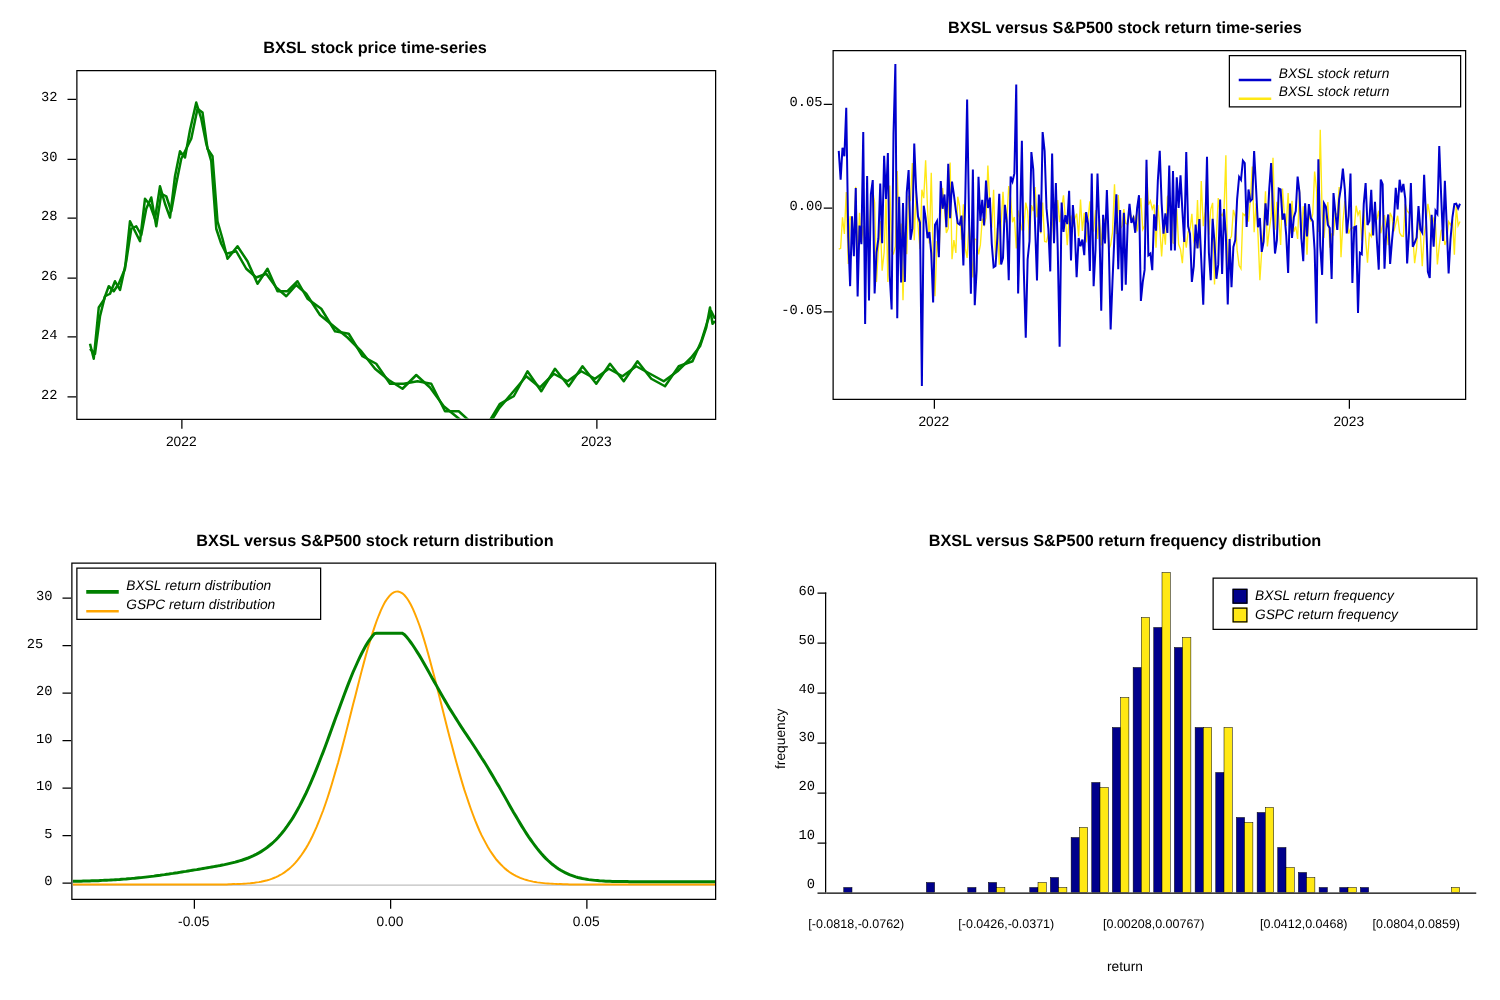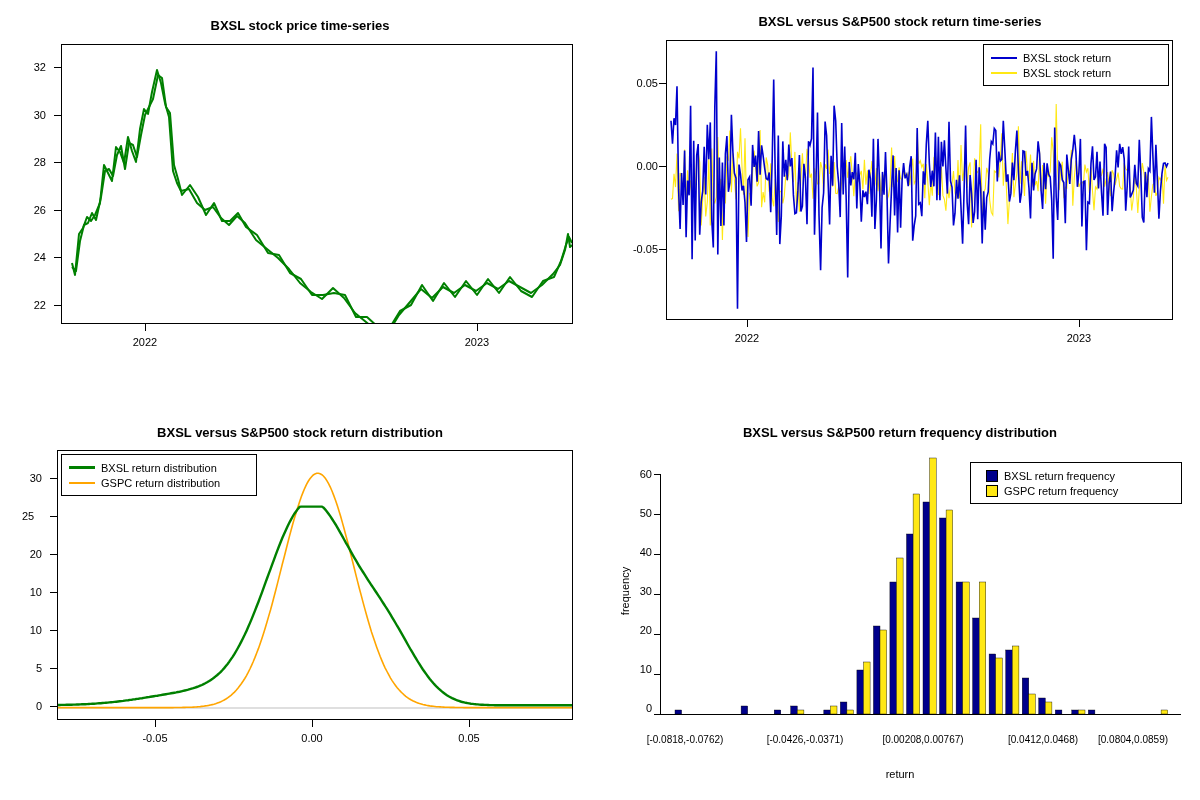--- a/index.html
+++ b/index.html
@@ -41,20 +41,21 @@
     overflow: hidden;
   }
   .ytick-label, .xtick-label {
     position: absolute;
     font-size: 11px;
     font-family: "Liberation Sans", sans-serif;
     white-space: nowrap;
   }
   .ytick-label {
     text-align: right;
+    font-family: Liberation Mono, monospace;
   }
   .xtick-label {
     text-align: center;
   }
   .tick-mark {
     position: absolute;
     background: #000000;
   }
   .axis-line {
     position: absolute;
@@ -74,23 +75,24 @@
     position: absolute;
     border: 1px solid #000000;
     background: #ffffff;
     padding: 5px 7px;
     font-size: 11px;
     font-family: "Liberation Sans", sans-serif;
     box-sizing: border-box;
   }
   .legend-row {
     display: flex;
-    align-items: center;
+    align-items: flex-end;
     height: 15px;
     white-space: nowrap;
+    font-style: italic;
   }
   .legend-key-line {
     display: inline-block;
     width: 26px;
     height: 0;
     border-top-width: 2px;
     border-top-style: solid;
     margin-right: 6px;
   }
   .legend-key-box {
@@ -101,21 +103,21 @@
     margin-right: 6px;
     margin-left: 8px;
   }
   svg { display: block; }
 </style>
 </head>
 <body>
 
 <div class="page">
 
-  <div class="panel" style="left:0px; top:4px; width:600px; height:400px;padding-left:44px;">
+  <div class="panel" style="left:0px; top:16px; width:600px; height:400px;padding-left:44px;">
     <div class="panel-title" style="top:14px;">BXSL stock price time-series</div>
 
     <div class="ytick-label" style="left:18px; top:295px; width:28px;">22</div>
     <div class="ytick-label" style="left:18px; top:247px; width:28px;">24</div>
     <div class="ytick-label" style="left:18px; top:200px; width:28px;">26</div>
     <div class="ytick-label" style="left:18px; top:152px; width:28px;">28</div>
     <div class="ytick-label" style="left:18px; top:105px; width:28px;">30</div>
     <div class="ytick-label" style="left:18px; top:57px; width:28px;">32</div>
 
     <div class="tick-mark" style="left:54px; top:301px; width:7px; height:1px;"></div>

